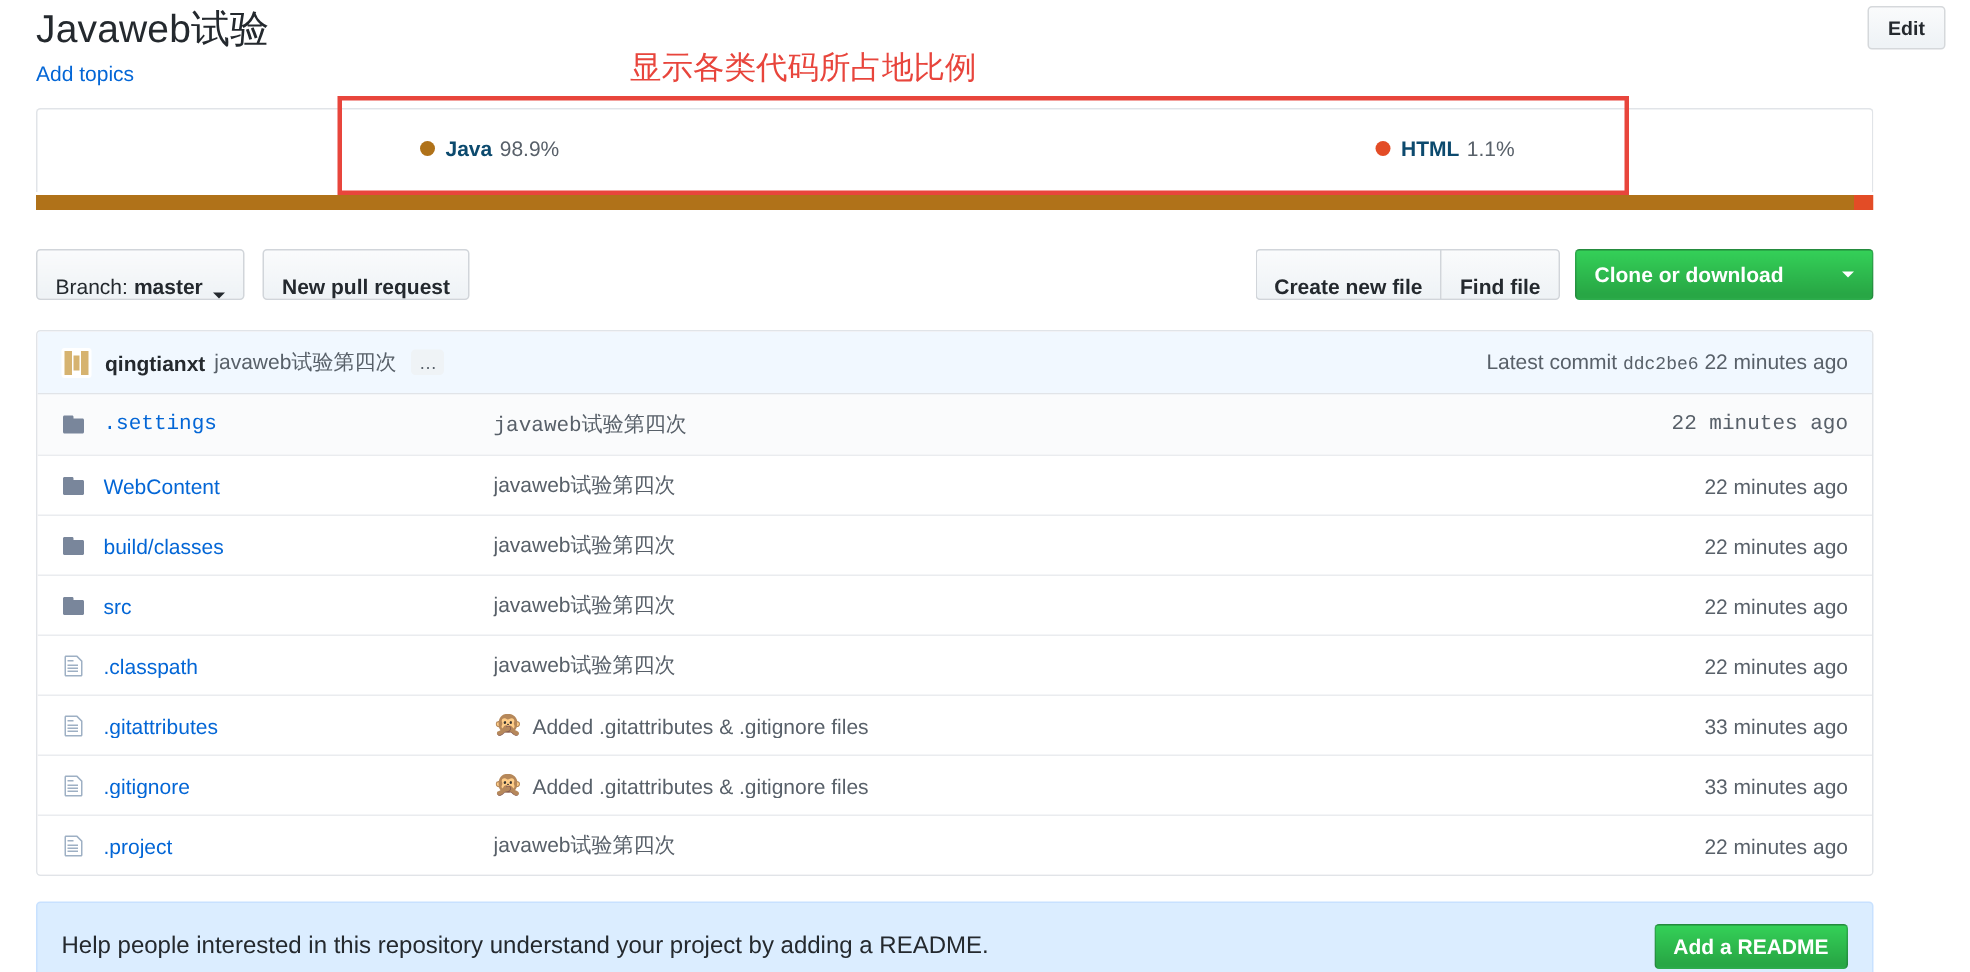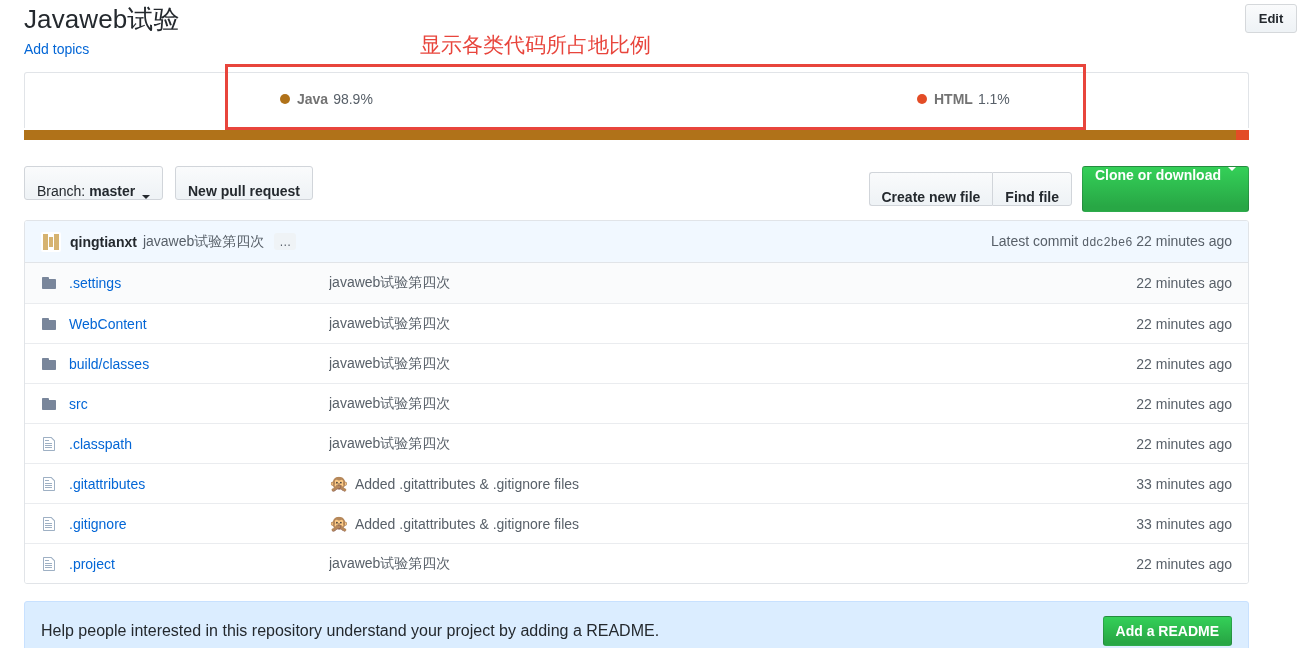--- a/index.html
+++ b/index.html
@@ -51,21 +51,21 @@
     position: absolute;
     display: flex; align-items: center;
     font-size: 14px; cursor: pointer; white-space: nowrap;
   }
   .lang-item.java { left: 255px; top: 18px; }
   .lang-item.html { left: 892px; top: 18px; }
   .lang-dot {
     width: 10px; height: 10px; border-radius: 50%;
     display: inline-block; margin-right: 7px;
   }
-  .lang-name { font-weight: 600; color: #737373; margin-right: 5px; }
+  .lang-name { font-weight: 600; color: #0c4a6e; margin-right: 5px; }
   .lang-pct { color: #586069; font-weight: 400; }
 
   
   .lang-bar {
     position: absolute; left: 24px; top: 130px;
     width: 1225px; height: 10px;
     display: flex; overflow: hidden;
   }
   .lang-seg { height: 10px; }
 
@@ -102,25 +102,25 @@
   }
   .caret.white { border-top-color: #ffffff; }
   .btn-pr { position: absolute; left: 151px; top: 0; }
 
   .right-group { position: absolute; right: 0; top: 0; display: flex; align-items: center; }
   .bgroup { display: flex; }
   .bgroup .btn { border-radius: 0; border-right-width: 0; }
   .bgroup .btn:first-child { border-radius: 3px 0 0 3px; }
   .bgroup .btn:last-child  { border-radius: 0 3px 3px 0; border-right-width: 1px; }
   .btn-green {
-    margin-left: 10px; height: 46px; padding: 0 12px;
+    margin-left: 10px; height: 34px; padding: 0 12px;
     background: linear-gradient(-180deg,#34d058,#28a745 90%);
     border: 1px solid rgba(27,31,35,.2); border-radius: 3px;
     color: #ffffff; font-weight: 600; font-size: 14px;
-    display: inline-flex; cursor: pointer; white-space: nowrap;
+    display: inline-flex; align-items: center; cursor: pointer; white-space: nowrap; gap: 32px;
   }
 
   
   .filebox {
     position: absolute; left: 24px; top: 220px;
     width: 1225px;
     border: 1px solid #e1e4e8; border-radius: 3px;
     overflow: hidden; background: #ffffff;
   }
   .commit-bar {
@@ -147,21 +147,21 @@
     padding: 0 4px;
   }
   .commit-meta { margin-left: auto; font-size: 14px; color: #586069; white-space: nowrap; }
   .commit-meta .sha { font-family: "Liberation Mono", monospace; font-size: 12px; color: #586069; }
 
   .frow {
     height: 40px; display: flex; align-items: center;
     border-top: 1px solid #eaecef; padding: 0 16px;
     background: #ffffff; font-size: 14px;
   }
-  .frow:first-of-type { border-top: none; }
+  .frow:first-of-type { border-top: none; font-family: Liberation Mono, monospace; }
   .frow.shaded { background: #fafbfc; }
   .ficon { width: 18px; margin-right: 10px; flex: 0 0 auto; display: flex; align-items: center; }
   .fname { width: 260px; flex: 0 0 auto; color: #0366d6; cursor: pointer; overflow: hidden; text-overflow: ellipsis; white-space: nowrap; }
   .fmsg { flex: 1 1 auto; color: #586069; display: flex; align-items: center; overflow: hidden; white-space: nowrap; }
   .fmsg .emoji { font-size: 16px; margin-right: 6px; line-height: 1; }
   .fmsg span.txt { cursor: pointer; }
   .fage { flex: 0 0 auto; color: #586069; text-align: right; white-space: nowrap; }
 
   
   .readme-banner {

